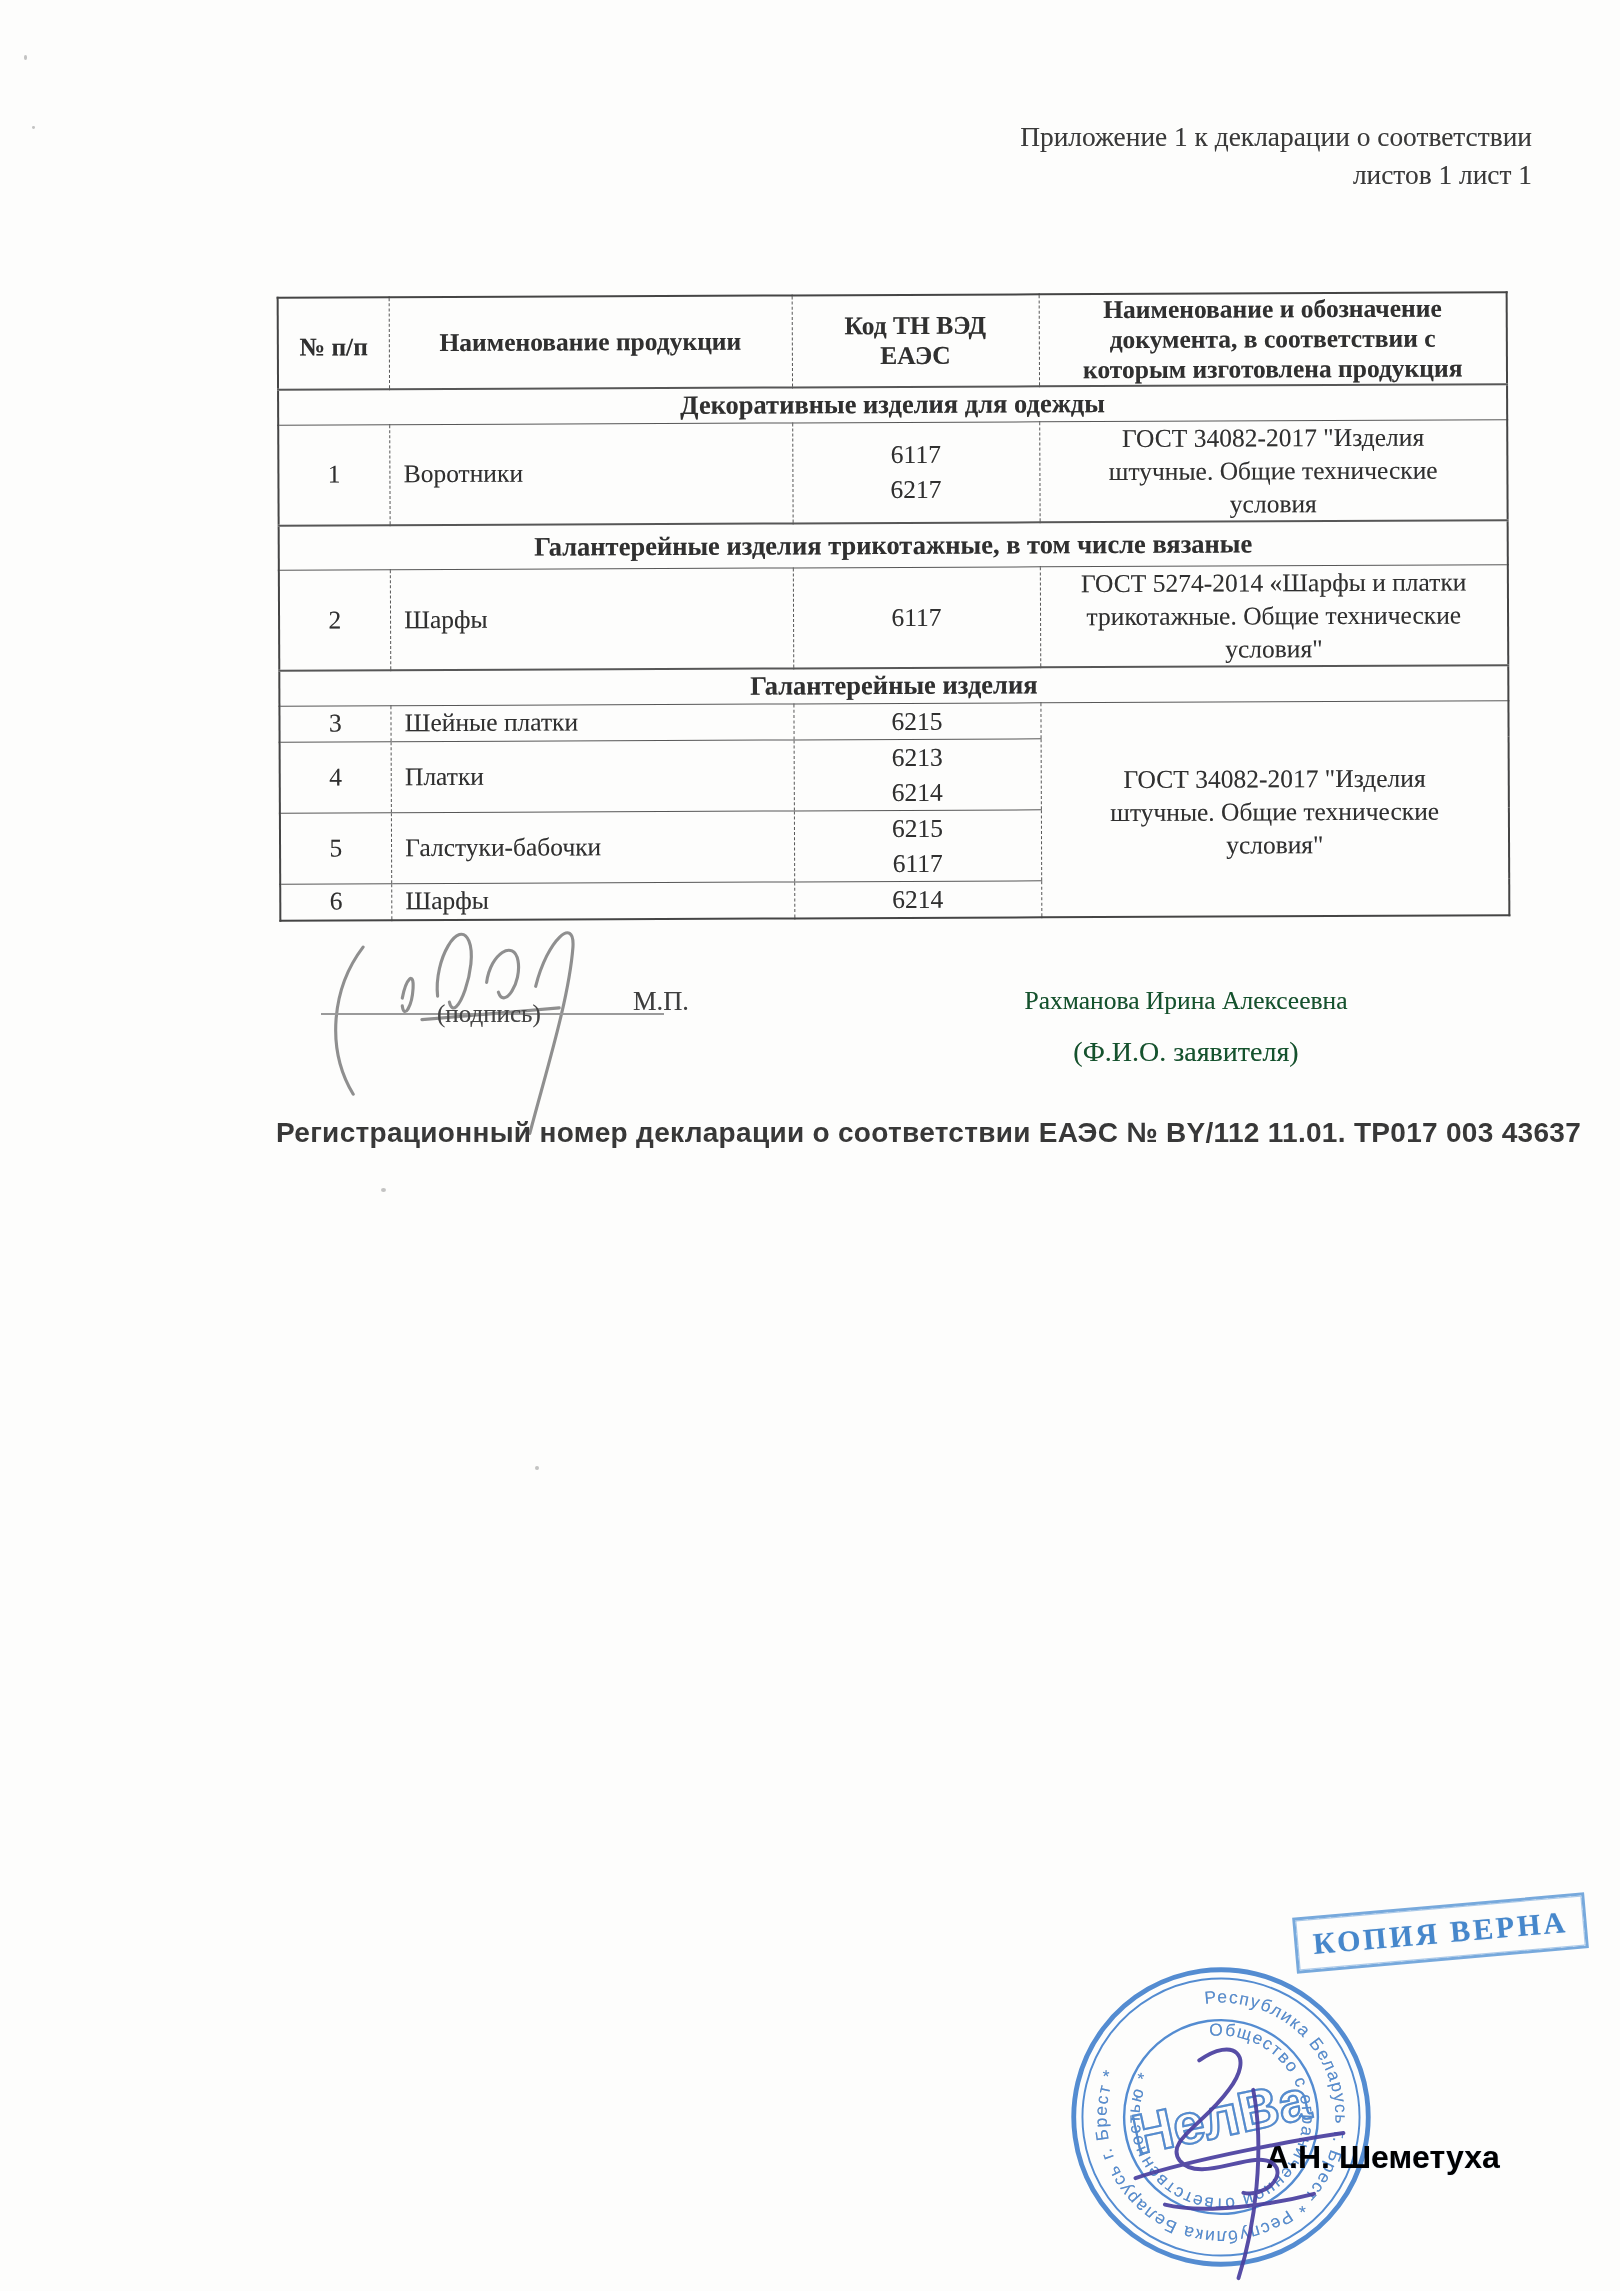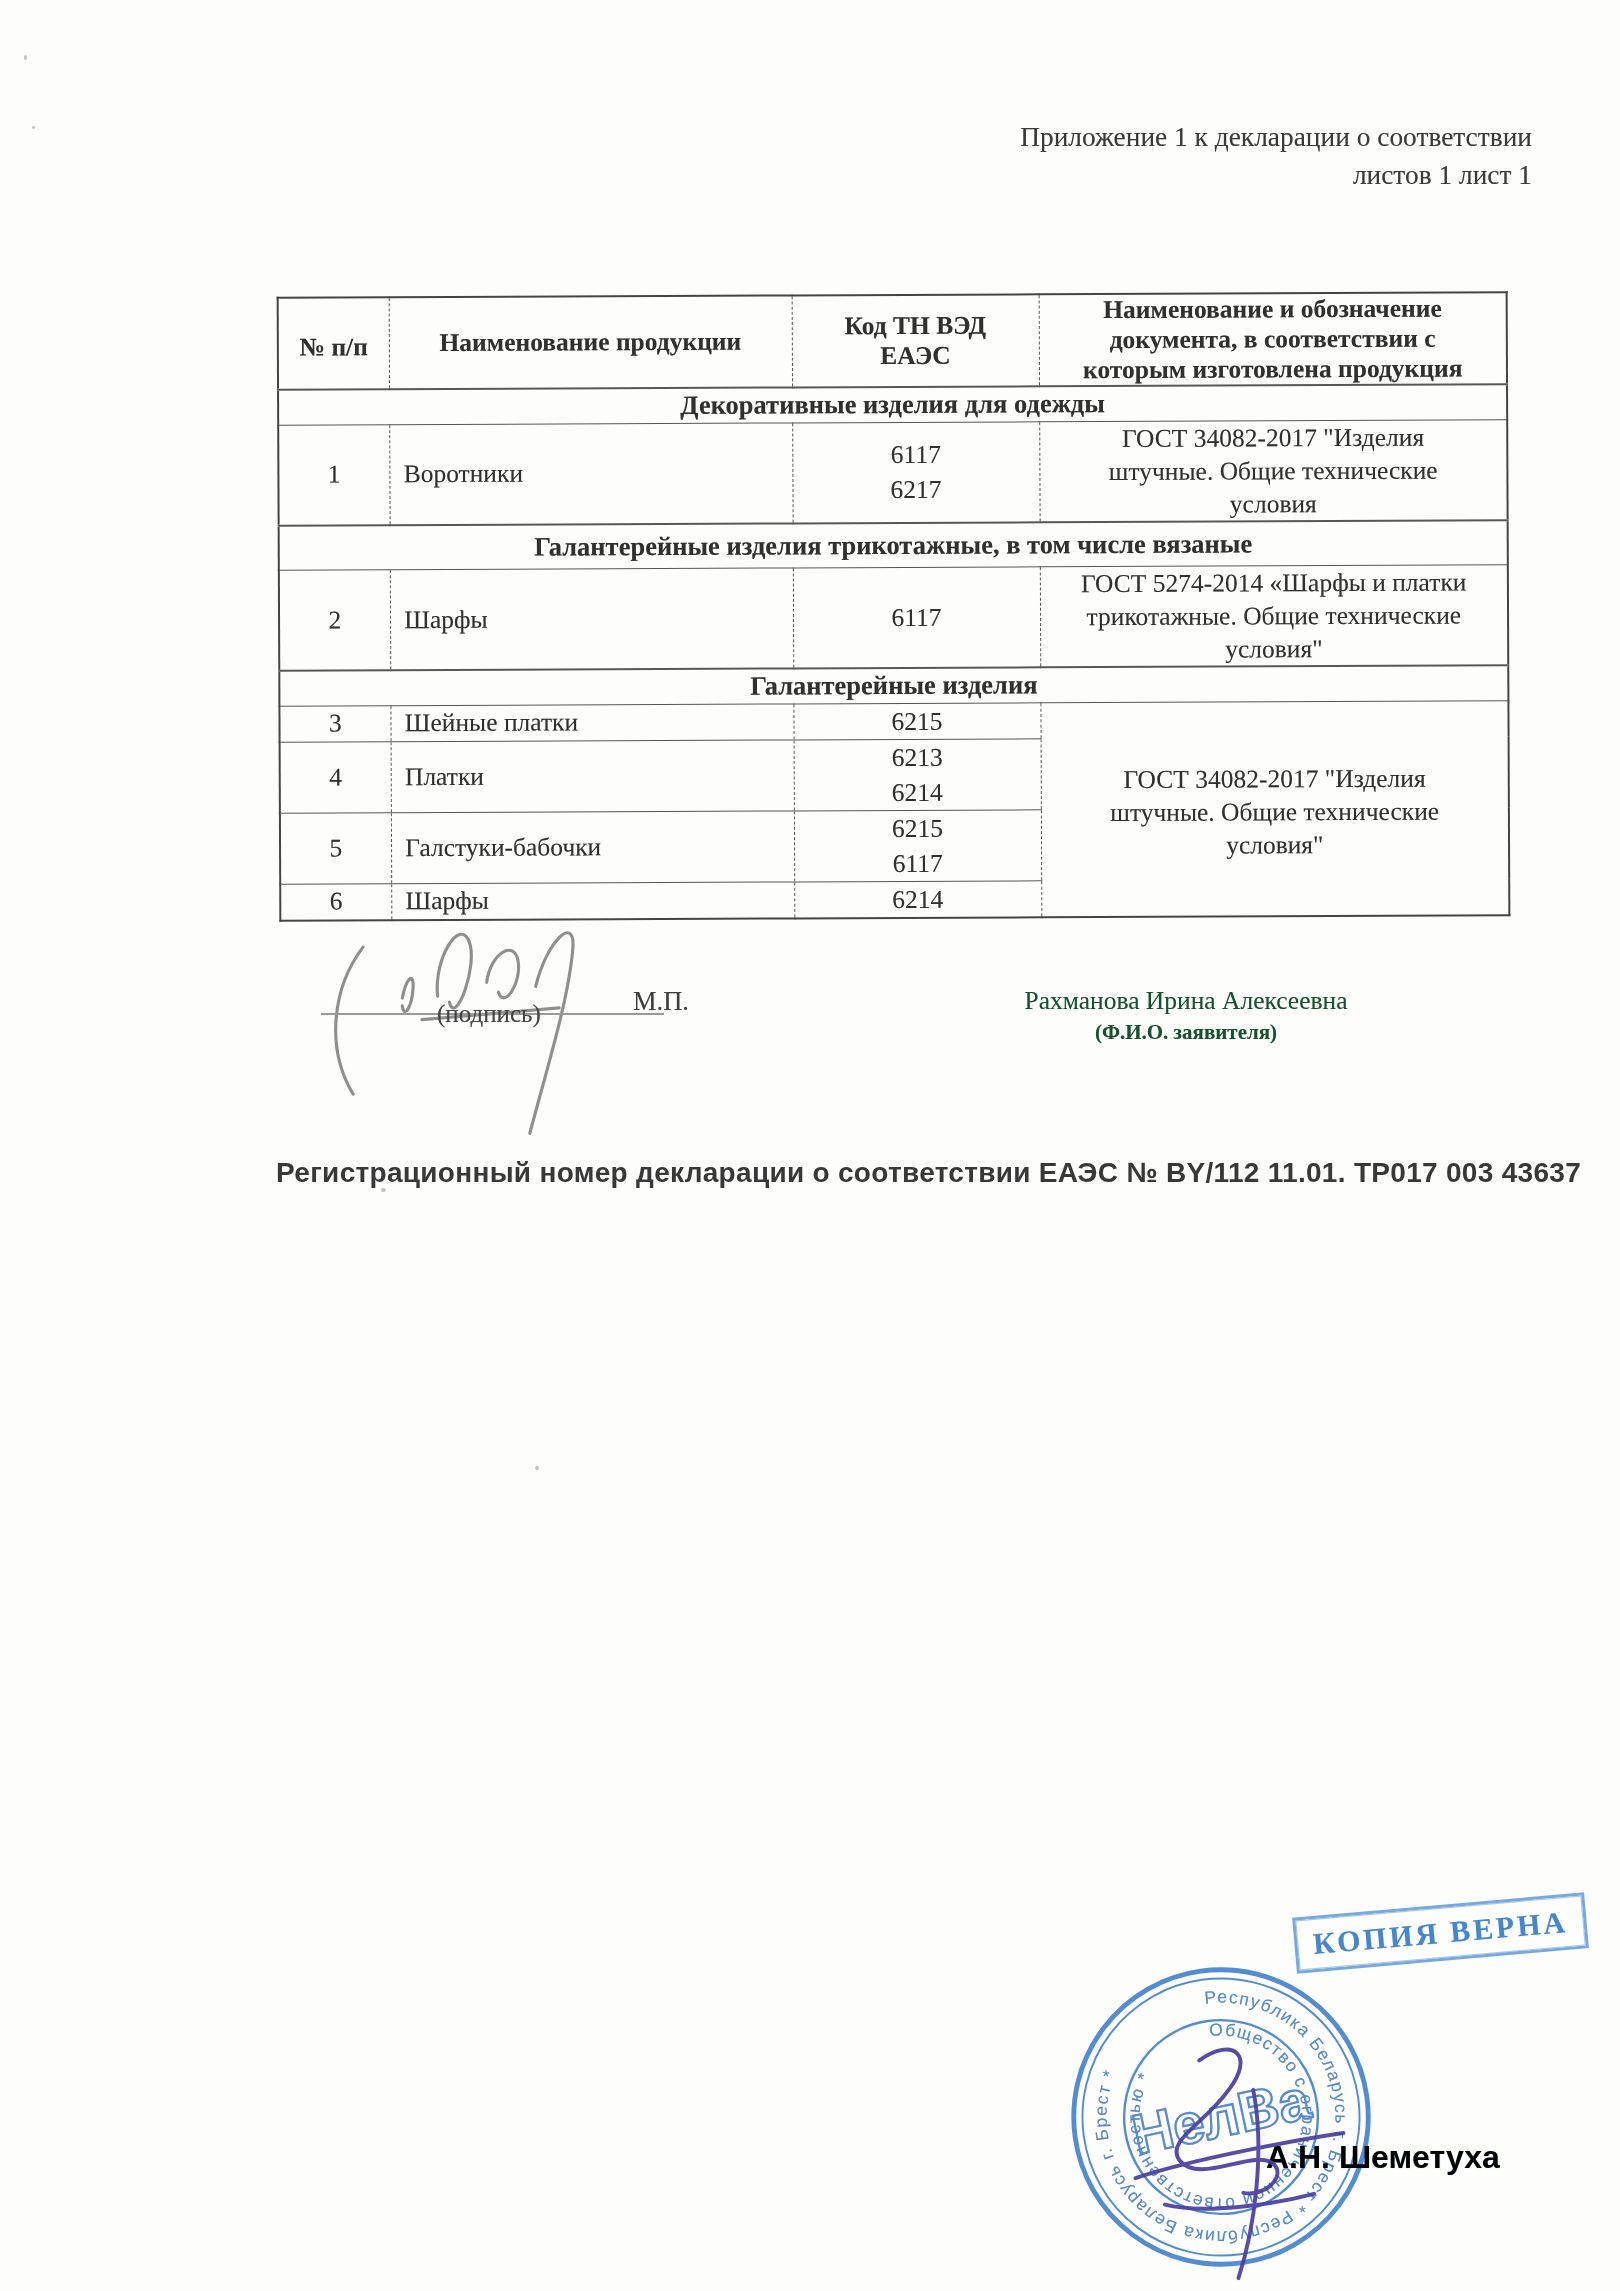--- a/index.html
+++ b/index.html
@@ -31,23 +31,23 @@
   .vtop { vertical-align:top; padding-top:7.8px; }
   .hnum { vertical-align:top; padding-top:7.8px; }
   
   .sig-svg { position:absolute; left:312px; top:900px; }
   .sig-line { position:absolute; left:321px; top:1013px; width:343px; height:0;
     border-top:2px solid #9a9a9a; }
   .sig-caption { position:absolute; left:437px; top:1000px; font-size:25px; color:#454545; }
   .mp-label { position:absolute; left:633px; top:986px; font-size:26.5px; color:#3e3e3e; }
   .applicant { position:absolute; left:985px; top:986px; width:402px; text-align:center;
     font-size:25.5px; color:#14532d; }
-  .applicant .cap { margin-top:4px; font-size:21px;font-weight:bold; }
-  
-  .reg-line { position:absolute; left:276px; top:1157px; width:1313px; white-space:nowrap;
+  .applicant .cap { margin-top:20px; font-size:28px; }
+  
+  .reg-line { position:absolute; left:276px; top:1117px; width:1313px; white-space:nowrap;
     font-family:"Liberation Sans","DejaVu Sans",sans-serif; font-weight:700;
     font-size:28px; color:#383838; letter-spacing:0.3px; text-shadow:none; }
   
   .copy-stamp { position:absolute; left:1294px; top:1905px; transform:rotate(-5deg);
     border:3.9px solid rgba(74,140,210,.75); box-shadow:inset 0 0 0 1px rgba(74,140,210,.45);
     padding:7.8px 15.7px; font-weight:bold; font-size:30px; letter-spacing:2.9px;
     color:rgba(60,128,200,.92); text-shadow:0 0 1px rgba(60,128,200,.35);
     font-family:"Liberation Serif",serif; }
   .round-seal { position:absolute; left:1066px; top:1962px; opacity:.88; transform:rotate(-8deg); }
   .approver { position:absolute; left:1103px; top:2011px; width:353px; text-align:center;

